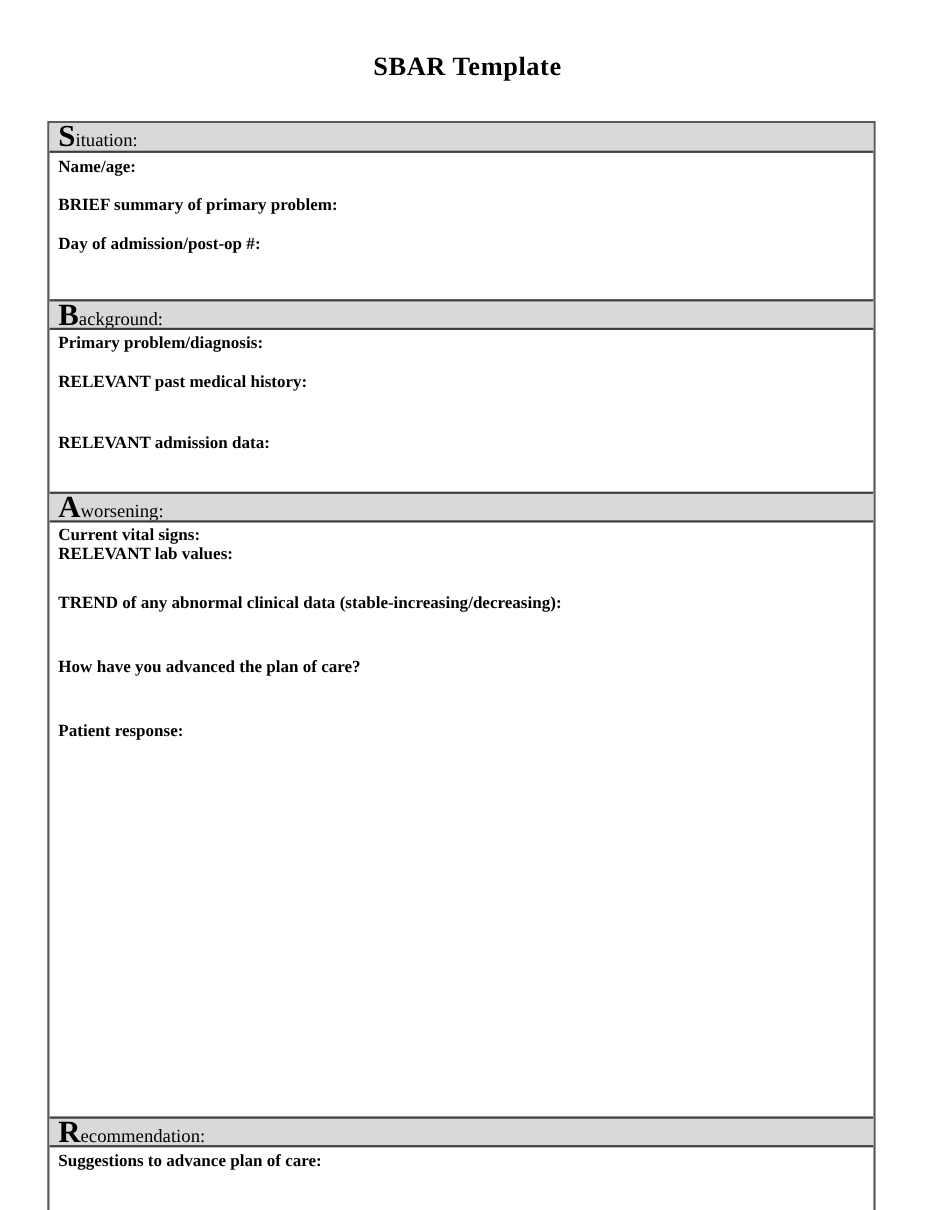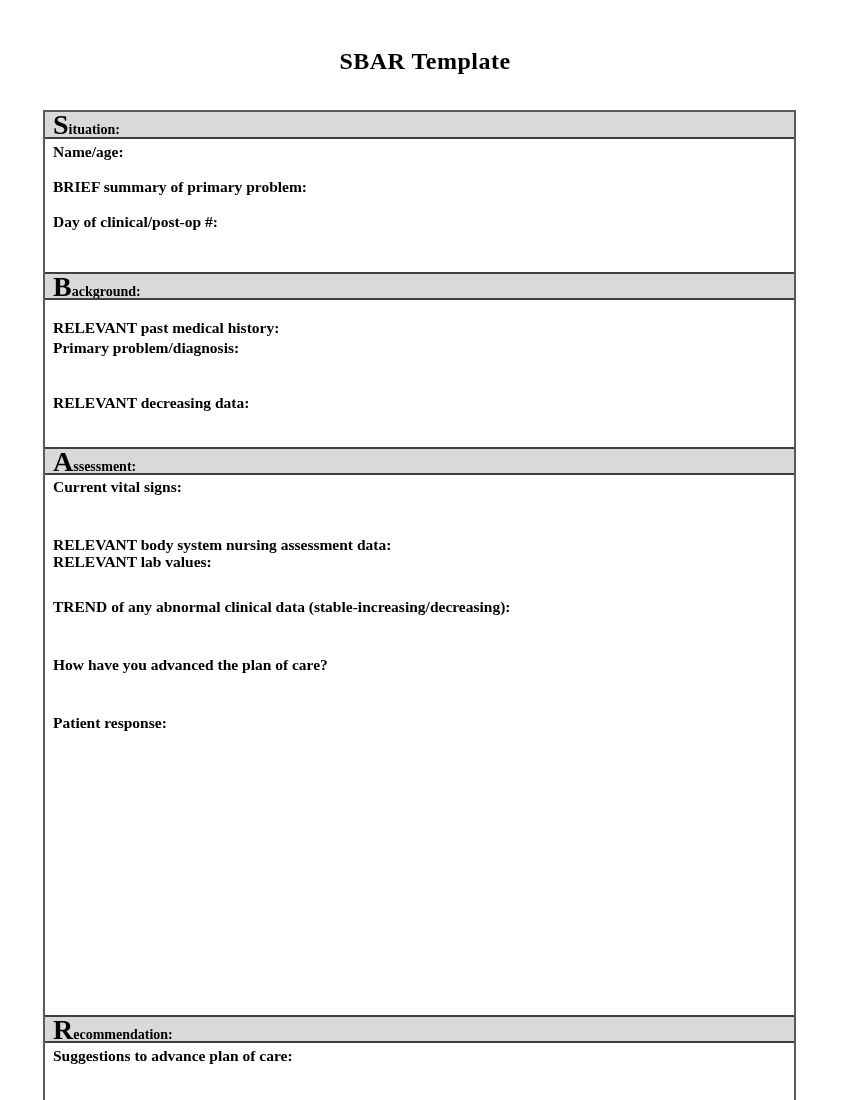--- a/index.html
+++ b/index.html
@@ -41,22 +41,22 @@
     padding-left:8px;
     overflow:hidden;
   }
   .sec:first-child .sec-hdr{border-top:none;height:27px;}
   .sec-initial{
     font-size:28px;
     font-weight:bold;
     line-height:26px;
   }
   .sec-rest{
-    font-size:14px;
-    font-weight:bold;
+    font-size:17px;
+    font-weight:normal;
     line-height:17px;
     text-align:right;
   }
   .sec-body{
     overflow:hidden;
     padding-left:8px;
     padding-right:8px;
   }
   .body-situation{height:133px;}
   .body-background{height:147px;}
@@ -81,44 +81,43 @@
 <div class="form-table">
 
   <div class="sec">
     <div class="sec-hdr">
       <span class="sec-initial">S</span>
         <span class="sec-rest">ituation:</span>
     </div>
     <div class="sec-body body-situation">
       <p class="field mt4">Name/age:</p>
       <p class="field mt18">BRIEF summary of primary problem:</p>
-      <p class="field mt18">Day of clinical/post-op #:</p>
+      <p class="field mt18">Day of admission/post-op #:</p>
     </div>
   </div>
 
   <div class="sec">
     <div class="sec-hdr">
       <span class="sec-initial">B</span>
         <span class="sec-rest">ackground:</span>
     </div>
     <div class="sec-body body-background">
+      <p class="field mt3">Primary problem/diagnosis:</p>
       <p class="field mt19">RELEVANT past medical history:</p>
-      <p class="field mt3">Primary problem/diagnosis:</p>
-      <p class="field mt38">RELEVANT decreasing data:</p>
+      <p class="field mt38">RELEVANT admission data:</p>
     </div>
   </div>
 
   <div class="sec">
     <div class="sec-hdr">
       <span class="sec-initial">A</span>
-        <span class="sec-rest">ssessment:</span>
+        <span class="sec-rest">worsening:</span>
     </div>
     <div class="sec-body body-assessment">
       <p class="field mt3">Current vital signs:</p>
-      <p class="field mt41">RELEVANT body system nursing assessment data:</p>
       <p class="field mt57">RELEVANT lab values:</p>
       <p class="field mt54">TREND of any abnormal clinical data (stable-increasing/decreasing):</p>
       <p class="field mt41">How have you advanced the plan of care?</p>
       <p class="field mt41">Patient response:</p>
     </div>
   </div>
 
   <div class="sec">
     <div class="sec-hdr">
       <span class="sec-initial">R</span>

